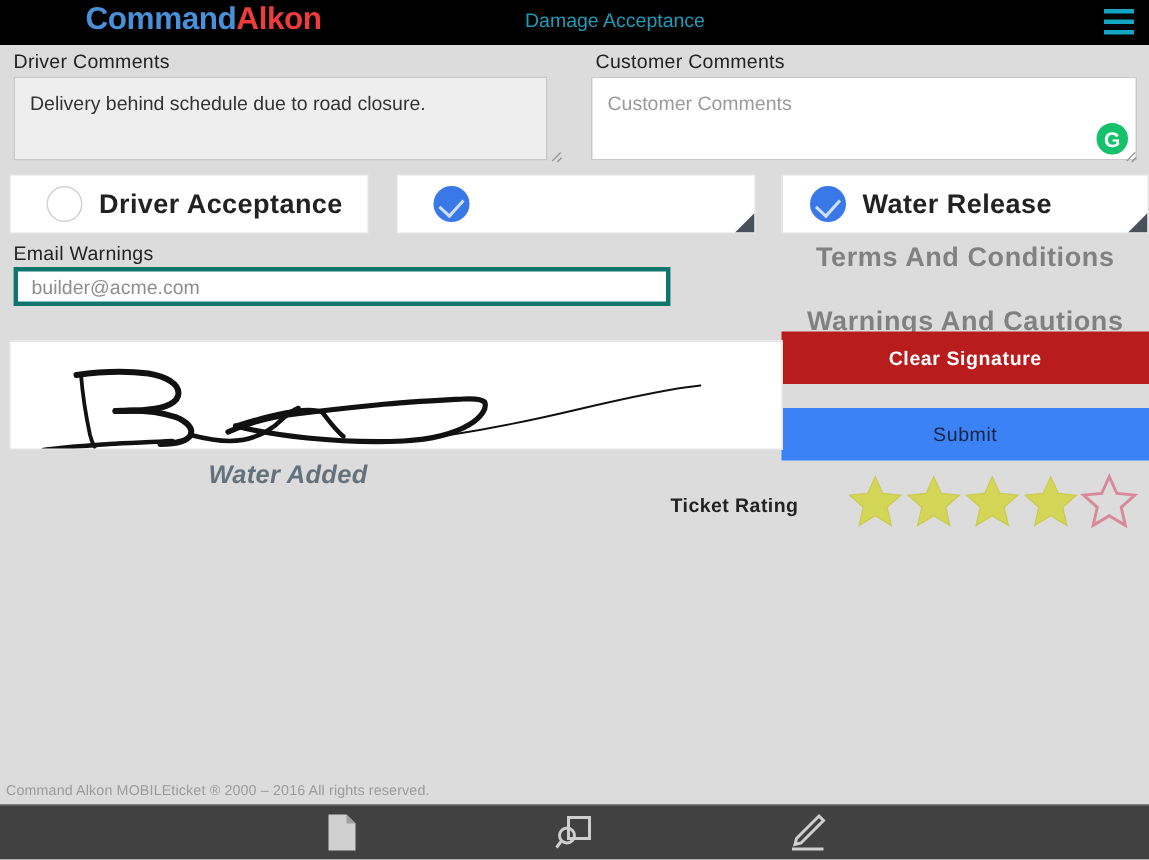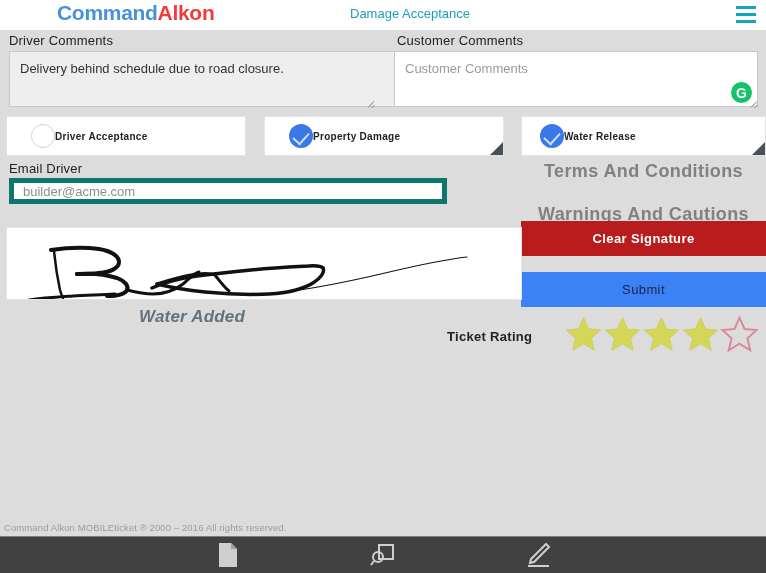--- a/index.html
+++ b/index.html
@@ -15,21 +15,21 @@
     background: #dcdcdc;
     position: relative;
   }
 
   
   .topbar {
     position: absolute;
     top: 0; left: 0;
     width: 766px;
     height: 30px;
-    background: #ffffff;
+    background: #000000;
     display: flex;
     align-items: center;
   }
   .logo {
     position: absolute;
     left: 57px;
     top: 1px;
     font-size: 21px;
     font-weight: bold;
     letter-spacing: -0.3px;
@@ -83,21 +83,21 @@
     font-family: "Liberation Sans", sans-serif;
     font-size: 13px;
     color: #333;
     padding: 8px 10px;
     resize: none;
     outline: none;
     line-height: 1.35;
   }
   #driver-ta {
     left: 9px; top: 51px;
-    width: 386px; height: 56px;
+    width: 356px; height: 56px;
   }
   #customer-ta {
     left: 394px; top: 51px;
     width: 364px; height: 56px;
     background: #ffffff;
     color: #9a9a9a;
   }
   #customer-ta::placeholder { color: #9a9a9a; }
 
   .resize-grip {
@@ -167,42 +167,43 @@
     position: absolute;
     left: 7px; top: 5px;
     width: 8px; height: 13px;
     border: solid #cfe0fb;
     border-width: 0 2px 2px 0;
     transform: rotate(42deg);
   }
   #card-water-release .circle { margin-left: 18px; }
 
   .check-label {
-    font-size: 10px;
+    margin-left: 11px;
+    font-size: 18px;
     color: #222;
     font-weight: bold;
     letter-spacing: 0.3px;
   }
 
   .corner-tri {
     position: absolute;
     right: 0; bottom: 0;
     width: 0; height: 0;
     border-left: 13px solid transparent;
     border-bottom: 13px solid #4a5059;
   }
 
   
   .email-label { position: absolute; left: 9px; top: 161px; }
   #email-input {
     position: absolute;
     left: 9px; top: 178px;
     width: 438px; height: 26px;
     background: #fff;
-    border: 5px solid #0f766e;
+    border: 3px solid #0f766e;
     font-family: "Liberation Sans", sans-serif;
     font-size: 13px;
     color: #8d8d8d;
     padding: 0 9px;
     outline: none;
   }
   #email-input::placeholder { color: #8d8d8d; }
 
   
   .side-link {
@@ -332,31 +333,30 @@
 <div class="grammarly">G</div>
 <div class="resize-grip" id="grip-customer"></div>
 
 <div class="check-card" id="card-driver-acceptance">
   <div class="circle unchecked"></div>
   <div class="check-label">Driver Acceptance</div>
 </div>
 
 <div class="check-card" id="card-property-damage">
   <div class="circle checked"></div>
-  <div class="check-label">Property Damage</div>
   <div class="corner-tri"></div>
 </div>
 
 <div class="check-card" id="card-water-release">
   <div class="circle checked"></div>
   <div class="check-label">Water Release</div>
   <div class="corner-tri"></div>
 </div>
 
-<div class="label email-label">Email Driver</div>
+<div class="label email-label">Email Warnings</div>
 <input id="email-input" type="text" placeholder="builder@acme.com" style="">
 
 <div class="side-link" id="link-terms">Terms And Conditions</div>
 <div class="side-link" id="link-warnings">Warnings And Cautions</div>
 <button class="side-btn" id="btn-clear-signature">Clear Signature</button>
 <button class="side-btn" id="btn-submit">Submit</button>
 
 <div id="signature-pad">
   <svg width="514" height="71" viewBox="0 0 514 71">
     <g fill="none" stroke="#111111" stroke-linecap="round" stroke-linejoin="round">

